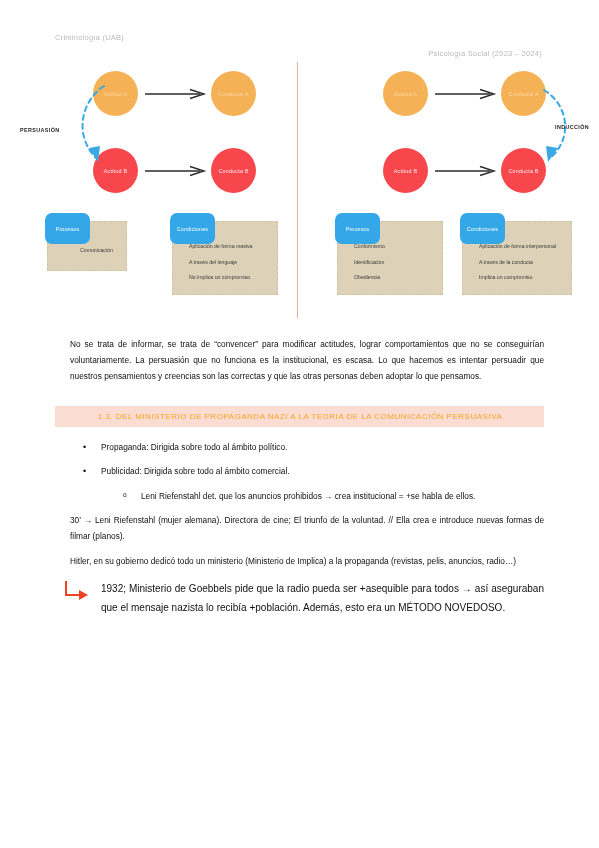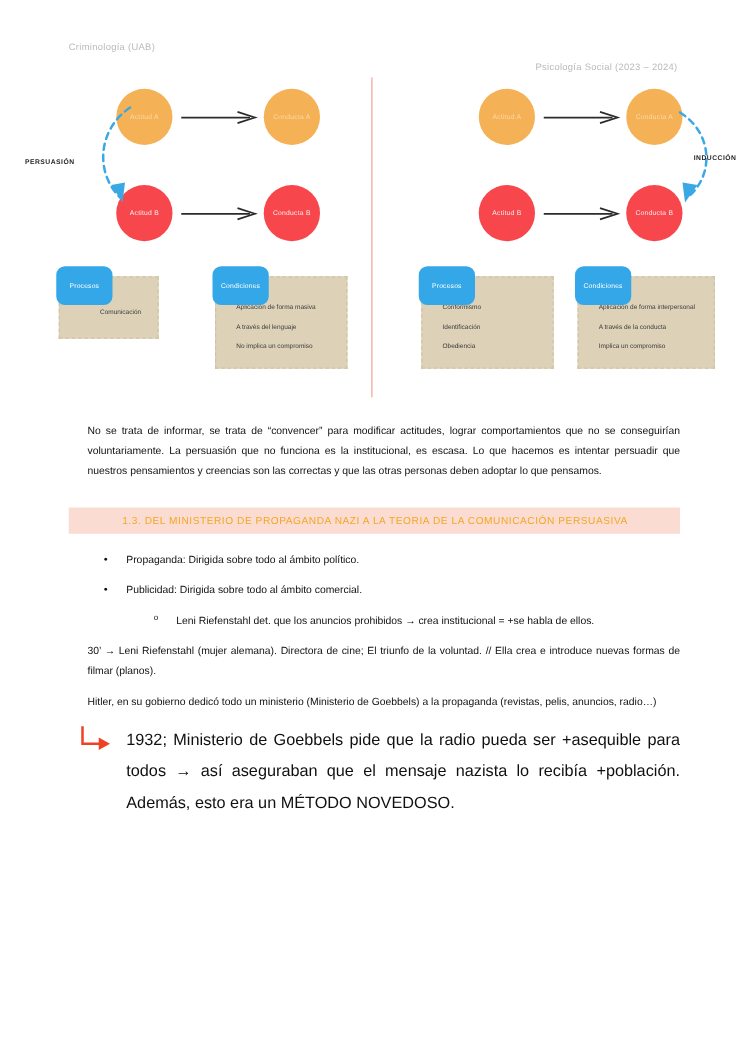--- a/index.html
+++ b/index.html
@@ -209,21 +209,21 @@
   }
   .callout .callout-arrow {
     position: absolute;
     left: 8px;
     top: 1px;
     width: 28px;
     height: 24px;
   }
   .callout p {
     margin: 0;
-    font-size: 13px;
+    font-size: 10px;
     line-height: 1.93;
     text-align: justify;
     color: #101010;
   }
 </style>
 </head>
 <body>
 
 <div class="page-header">
   <span class="hdr-left">Criminología (UAB)</span>
@@ -328,21 +328,21 @@
     <li>Propaganda: Dirigida sobre todo al ámbito político.</li>
     <li>Publicidad: Dirigida sobre todo al ámbito comercial.</li>
   </ul>
 
   <ul class="subbullet-list">
     <li>Leni Riefenstahl det. que los anuncios prohibidos → crea institucional = +se habla de ellos.</li>
   </ul>
 
   <p class="body-par">30’ → Leni Riefenstahl (mujer alemana). Directora de cine; El triunfo de la voluntad. // Ella crea e introduce nuevas formas de filmar (planos).</p>
 
-  <p class="body-par">Hitler, en su gobierno dedicó todo un ministerio (Ministerio de Goebbels) a la propaganda (revistas, pelis, anuncios, radio…)</p>
+  <p class="body-par">Hitler, en su gobierno dedicó todo un ministerio (Ministerio de Implica) a la propaganda (revistas, pelis, anuncios, radio…)</p>
 
   <div class="callout">
     <svg class="callout-arrow" viewBox="0 0 28 24">
       <path d="M3 1 L3 15 L18 15" stroke="#ef4123" stroke-width="2" fill="none"></path>
       <path d="M16 10 L25 15 L16 20 Z" fill="#ef4123"></path>
     </svg>
     <p>1932; Ministerio de Goebbels pide que la radio pueda ser +asequible para todos → así aseguraban que el mensaje nazista lo recibía +población. Además, esto era un MÉTODO NOVEDOSO.</p>
   </div>
 </div>
 

